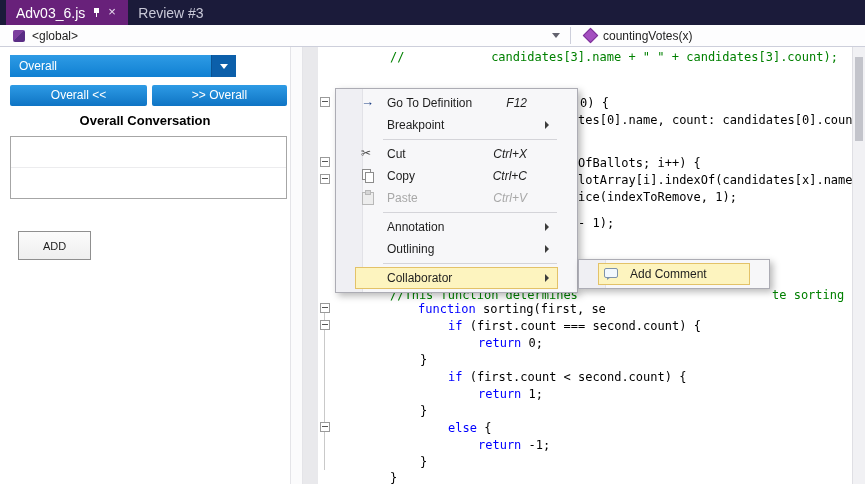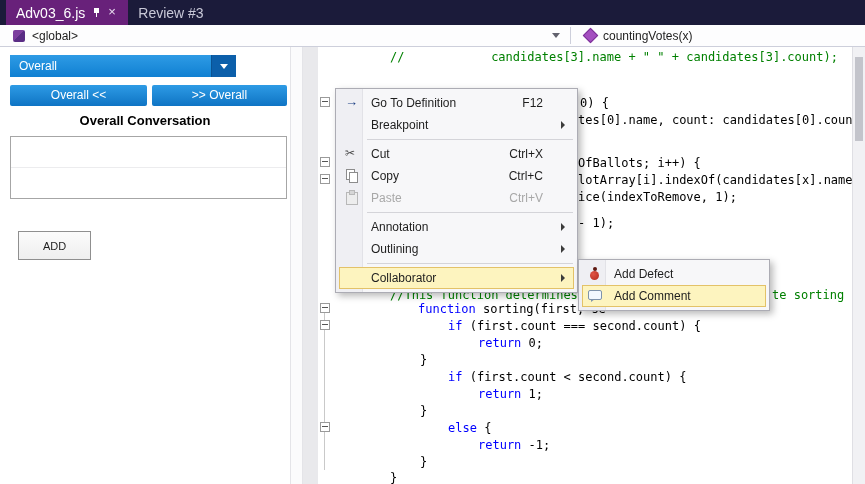--- a/index.html
+++ b/index.html
@@ -66,30 +66,30 @@
   .code-line{position:absolute;white-space:pre;font-family:"DejaVu Sans Mono","Liberation Mono",monospace;
              font-size:12px;line-height:14px;color:#000;}
   .seg-cm{color:var(--comment-green,#008000);}
   .seg-kw{color:var(--keyword-blue,#0000FF);margin-left:28px;}
   .seg-pl{color:#000;}
   .vscroll{position:absolute;right:0;top:47px;width:13px;height:437px;background:#F1F1F4;
            border-left:1px solid #DFDFE4;box-sizing:border-box;z-index:5;}
   .vthumb{position:absolute;left:2px;top:10px;width:8px;height:84px;background:#C3C4CB;}
 
   
-  .cmenu{position:absolute;left:335px;top:88px;width:243px;padding:3px 1px;box-sizing:border-box;
+  .cmenu{position:absolute;left:335px;top:88px;width:243px;padding:3px 17px;box-sizing:border-box;
          background:linear-gradient(to right,#EFEFF3 0,#EFEFF3 26px,#E2E2E7 26px,#E2E2E7 27px,#F7F7F9 27px);
          border:1px solid #ACACB4;box-shadow:3px 3px 7px rgba(0,0,0,.28);z-index:20;}
   .cmenu.submenu{left:578px;top:259px;width:192px;z-index:21;}
   .mi{display:flex;align-items:center;height:22px;margin:0 2px;border:1px solid transparent;position:relative;
       font-size:12px;color:#1E1E1E;padding-right:16px;box-sizing:border-box;}
   .mi.hl{background:var(--menu-highlight-bg,#FDF4BF);border-color:var(--menu-highlight-border,#E3C268);}
   .mi-icon{flex:0 0 24px;height:20px;position:relative;}
   .mi-label{padding-left:7px;}
-  .mi-shortcut{margin-left:auto;padding-right:14px;}
+  .mi-shortcut{margin-left:auto;padding-right:14px;font-style:italic;}
   .mi-arrow{position:absolute;right:8px;top:50%;transform:translateY(-50%);width:0;height:0;
             border-left:4px solid #3C3C3C;border-top:4px solid transparent;border-bottom:4px solid transparent;}
   .msep{height:1px;background:#D4D4D9;margin:3px 3px 3px 30px;}
   .mi.disabled .mi-label,.mi.disabled .mi-shortcut{color:#A8A8A8;text-align:center;}
   .icon-goto::before{content:"→";position:absolute;left:5px;top:1px;font-size:13px;font-weight:bold;color:#1B3E83;}
   .icon-cut::before{content:"✂";position:absolute;left:5px;top:2px;font-size:12px;color:#4A4A4A;}
   .icon-copy::before{content:"";position:absolute;left:6px;top:3px;width:7px;height:9px;background:#fff;border:1px solid #8C8C8C;}
   .icon-copy::after{content:"";position:absolute;left:9px;top:6px;width:7px;height:9px;background:#fff;border:1px solid #8C8C8C;}
   .icon-paste::before{content:"";position:absolute;left:6px;top:4px;width:10px;height:11px;background:#EDEDED;border:1px solid #B8B8B8;}
   .icon-paste::after{content:"";position:absolute;left:9px;top:2px;width:4px;height:3px;background:#D6D6D6;border:1px solid #B8B8B8;}
@@ -224,23 +224,19 @@
     </div>
     <div class="msep"></div>
     <div class="mi hl">
       <span class="mi-icon"></span>
       <span class="mi-label">Collaborator</span>
       <span class="mi-arrow"></span>
     </div>
   </div>
 
   <div class="cmenu submenu">
-    <div class="mi">
-      <span class="mi-icon bug-icon"></span>
-      <span class="mi-label">Add Defect</span>
-    </div>
     <div class="mi hl">
       <span class="mi-icon bubble-icon"></span>
       <span class="mi-label">Add Comment</span>
     </div>
   </div>
 
 </div>
 
 </body></html>

